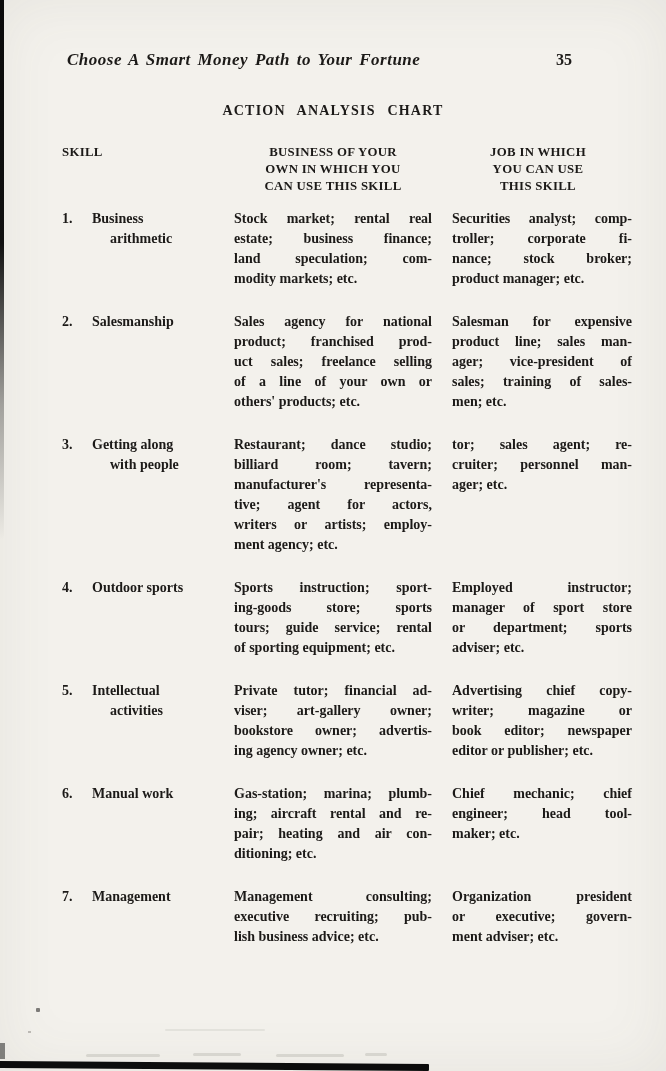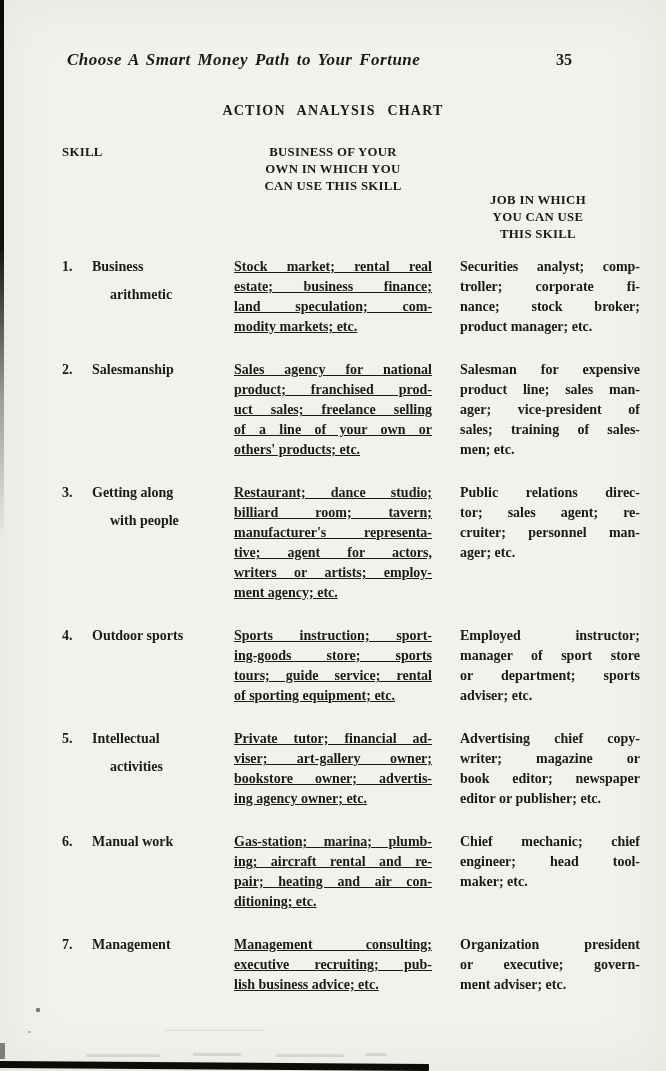--- a/index.html
+++ b/index.html
@@ -50,29 +50,29 @@
     display: flex;
     margin-left: 62px;
     margin-top: 25px;
     font-weight: bold;
     font-size: 12.8px;
     line-height: 17px;
     letter-spacing: 0.3px;
   }
   .h-skill { width: 140px; }
   .h-business { width: 198px; margin-left: 32px; text-align: center; }
-  .h-job { width: 180px; margin-left: 16px; text-align: center; margin-top: 48px; }
+  .h-job { width: 180px; margin-left: 16px; text-align: center; }
 
   
   .rows { margin-left: 62px; margin-top: 14px; }
   .row { display: flex; margin-bottom: 23px; font-size: 14px; line-height: 20px; font-weight: bold; }
   .col-skill { width: 172px; display: flex; }
   .num { width: 30px; }
-  .skill-lines > div:nth-child(2) { padding-left: 18px; margin-top: 8px; }
-  .col-business { width: 198px; margin-right: 28px; text-decoration: underline; }
+  .skill-lines > div:nth-child(2) { padding-left: 18px; }
+  .col-business { width: 198px; margin-right: 20px; }
   .col-job { width: 180px; }
   .cell-just > div { text-align: justify; text-align-last: justify; }
   .cell-just > div:last-child { text-align-last: left; }
 
   
   .artifact { position: absolute; pointer-events: none; }
   .left-edge-line {
     left: 0; top: 0; width: 4px; height: 540px;
     background: linear-gradient(to bottom, #0a0a0a 0%, #111 45%, rgba(20,20,20,0.35) 75%, rgba(20,20,20,0) 100%);
   }
@@ -173,21 +173,20 @@
         </div>
         <div class="col-business cell-just">
           <div>Restaurant; dance studio;</div>
           <div>billiard room; tavern;</div>
           <div>manufacturer's representa-</div>
           <div>tive; agent for actors,</div>
           <div>writers or artists; employ-</div>
           <div>ment agency; etc.</div>
         </div>
         <div class="col-job cell-just">
-          <div>Public relations direc-</div>
           <div>tor; sales agent; re-</div>
           <div>cruiter; personnel man-</div>
           <div>ager; etc.</div>
         </div>
       </div>
       <div class="row">
         <div class="col-skill">
           <div class="num">4.</div>
           <div class="skill-lines">
             <div>Outdoor sports</div>

